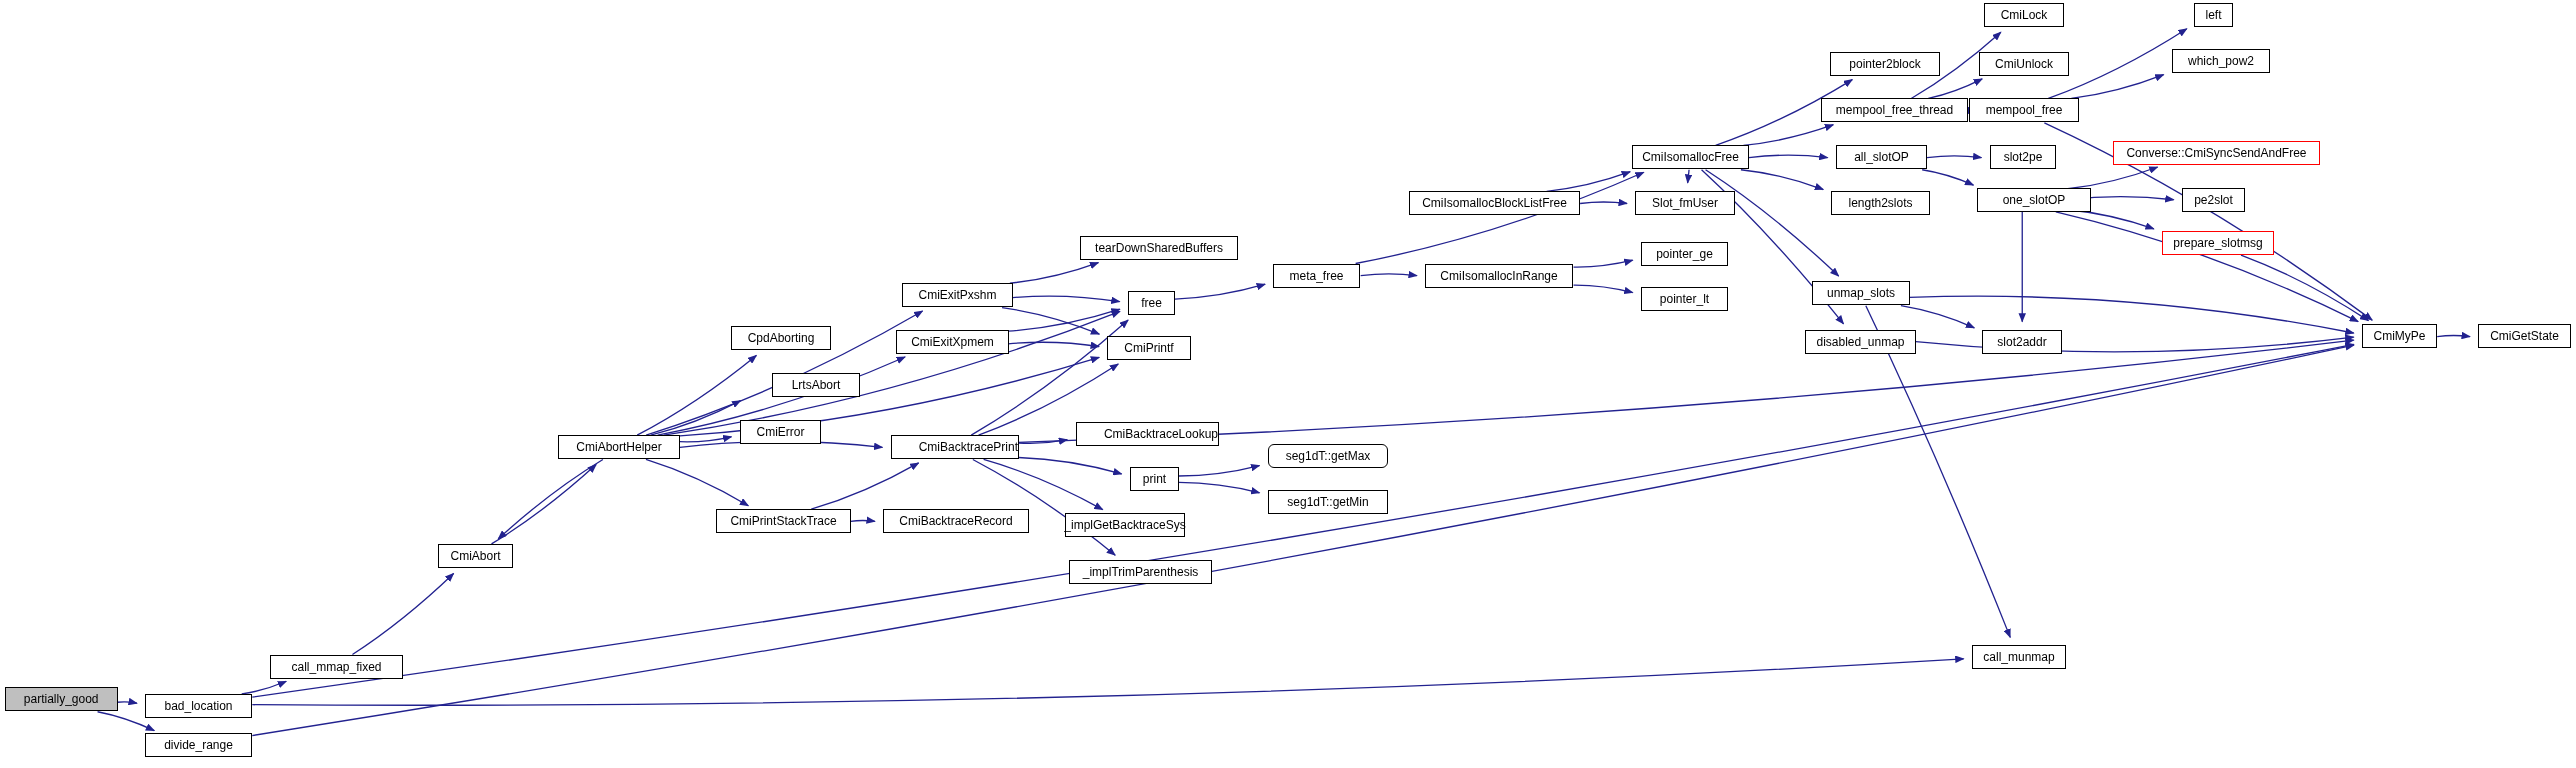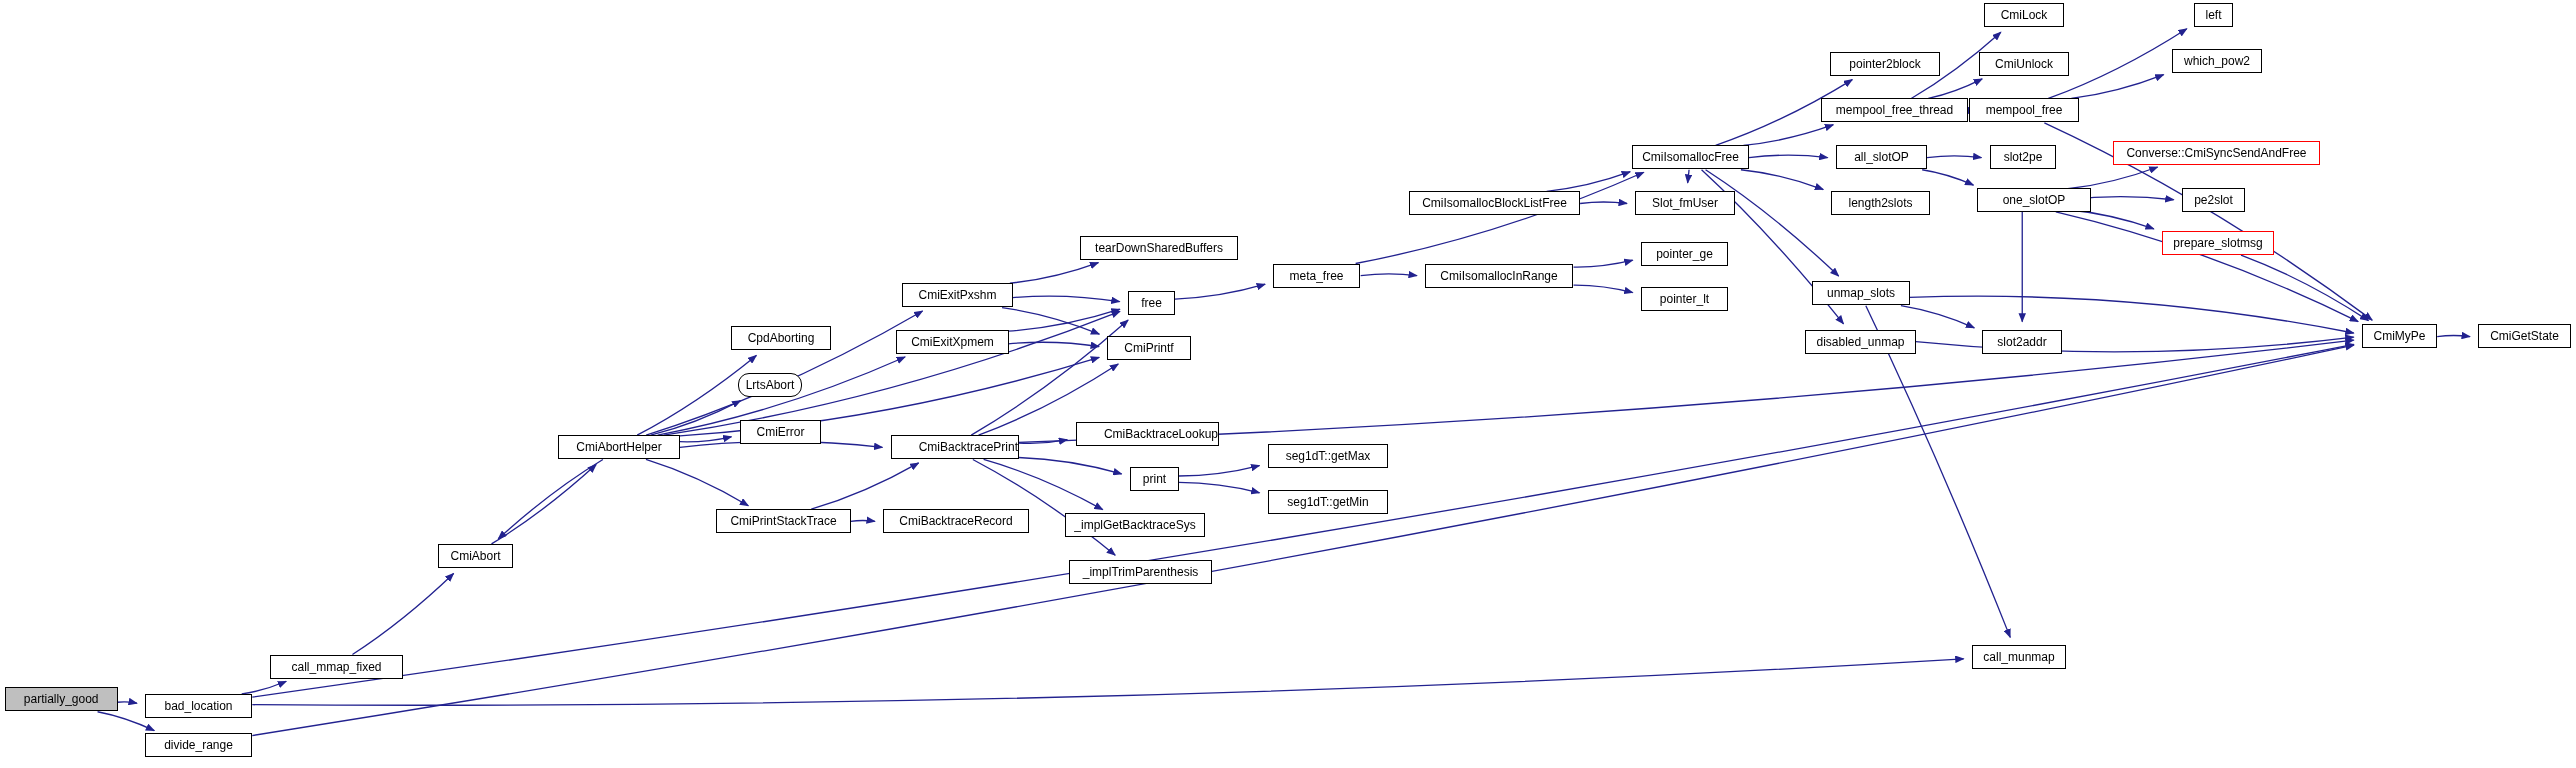--- a/index.html
+++ b/index.html
@@ -124,48 +124,48 @@
       </div>
       <div class="node" style="left: 438px; top: 544px; width: 75px; height: 24.4px;">
         <span>CmiAbort</span>
       </div>
       <div class="node" style="left: 558px; top: 435px; width: 122px; height: 24.4px;">
         <span>CmiAbortHelper</span>
       </div>
       <div class="node" style="left: 731px; top: 326px; width: 100px; height: 24.4px;">
         <span>CpdAborting</span>
       </div>
-      <div class="node" style="left: 738px; top: 373px; width: 64px; height: 24.4px; border-radius: 11px;">
+      <div class="node" style="left: 772px; top: 373px; width: 88px; height: 24.4px;">
         <span>LrtsAbort</span>
       </div>
       <div class="node" style="left: 740px; top: 420px; width: 81px; height: 24.4px;">
         <span>CmiError</span>
       </div>
       <div class="node" style="left: 716px; top: 509px; width: 135px; height: 24.4px;">
         <span>CmiPrintStackTrace</span>
       </div>
       <div class="node" style="left: 883px; top: 509px; width: 146px; height: 24.4px;">
         <span>CmiBacktraceRecord</span>
       </div>
       <div class="node" style="left: 891px; top: 435px; width: 128px; height: 24.4px; justify-content: flex-end;">
         <span>CmiBacktracePrint</span>
       </div>
       <div class="node" style="left: 1076px; top: 422px; width: 143px; height: 24.4px; justify-content: flex-end;">
         <span>CmiBacktraceLookup</span>
       </div>
       <div class="node" style="left: 1130px; top: 467px; width: 49px; height: 24.4px;">
         <span>print</span>
       </div>
-      <div class="node" style="left: 1268px; top: 444px; width: 120px; height: 24.4px;">
+      <div class="node" style="left: 1268px; top: 444px; width: 120px; height: 24.4px; border-radius: 6px;">
         <span>seg1dT::getMax</span>
       </div>
       <div class="node" style="left: 1268px; top: 490px; width: 120px; height: 24.4px;">
         <span>seg1dT::getMin</span>
       </div>
-      <div class="node" style="left: 1065px; top: 513px; width: 140px; height: 24.4px;">
+      <div class="node" style="left: 1065px; top: 513px; width: 120px; height: 24.4px;">
         <span>_implGetBacktraceSys</span>
       </div>
       <div class="node" style="left: 1069px; top: 560px; width: 143px; height: 24.4px;">
         <span>_implTrimParenthesis</span>
       </div>
       <div class="node" style="left: 896px; top: 330px; width: 113px; height: 24.4px;">
         <span>CmiExitXpmem</span>
       </div>
       <div class="node" style="left: 902px; top: 283px; width: 111px; height: 24.4px;">
         <span>CmiExitPxshm</span>
@@ -232,21 +232,21 @@
       </div>
       <div class="node" style="left: 1977px; top: 188px; width: 114px; height: 24.4px;">
         <span>one_slotOP</span>
       </div>
       <div class="node" style="left: 1982px; top: 330px; width: 80px; height: 24.4px;">
         <span>slot2addr</span>
       </div>
       <div class="node" style="left: 2194px; top: 2.8px; width: 39px; height: 24.4px;">
         <span>left</span>
       </div>
-      <div class="node" style="left: 2172px; top: 49px; width: 90px; height: 24.4px;">
+      <div class="node" style="left: 2172px; top: 49px; width: 98px; height: 24.4px;">
         <span>which_pow2</span>
       </div>
       <div class="node red" style="left: 2113px; top: 141px; width: 207px; height: 24.4px;">
         <span>Converse::CmiSyncSendAndFree</span>
       </div>
       <div class="node" style="left: 2182px; top: 188px; width: 63px; height: 24.4px;">
         <span>pe2slot</span>
       </div>
       <div class="node red" style="left: 2162px; top: 231px; width: 112px; height: 24.4px;">
         <span>prepare_slotmsg</span>

